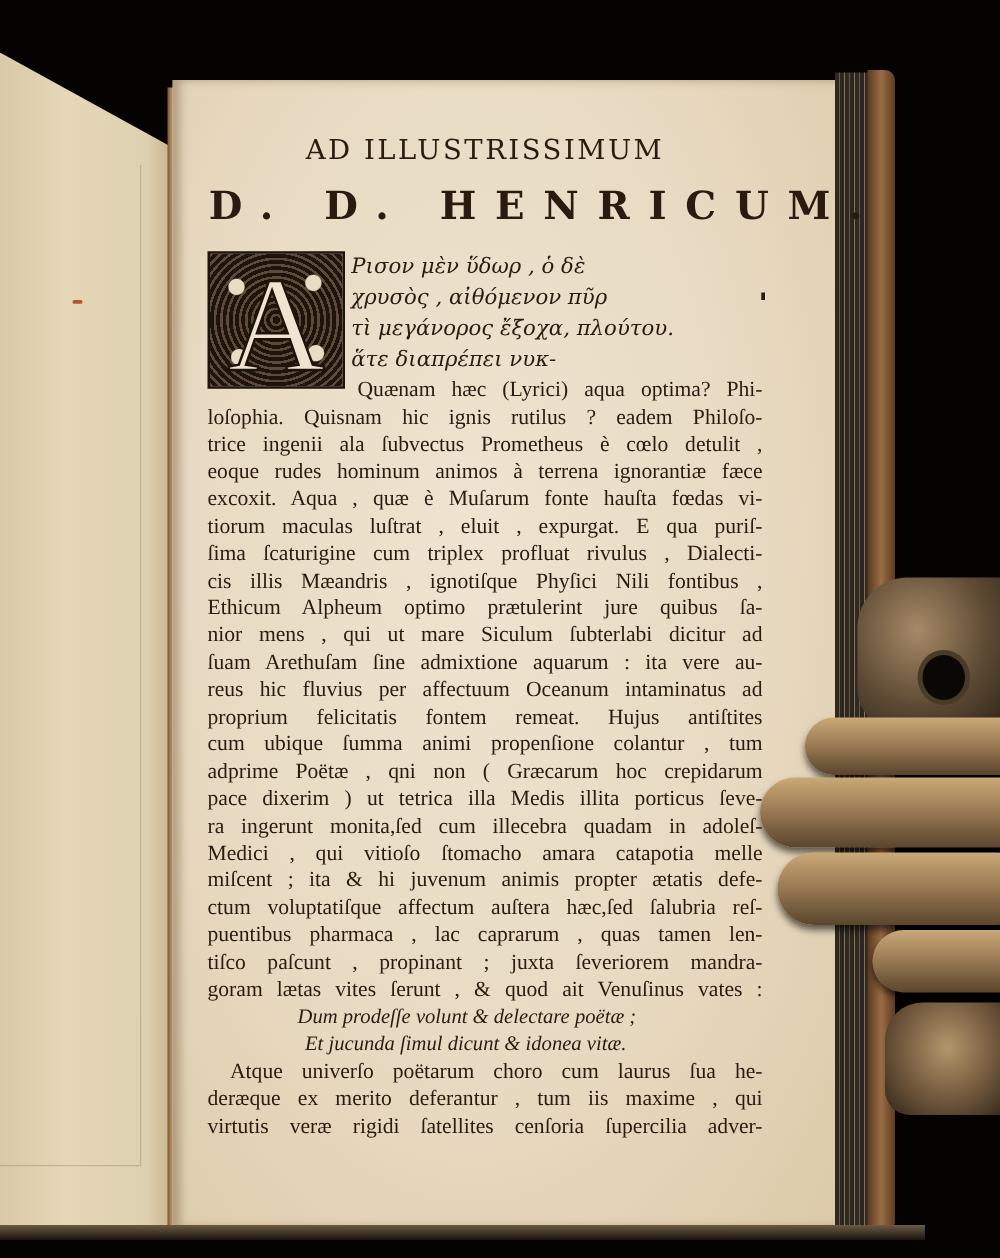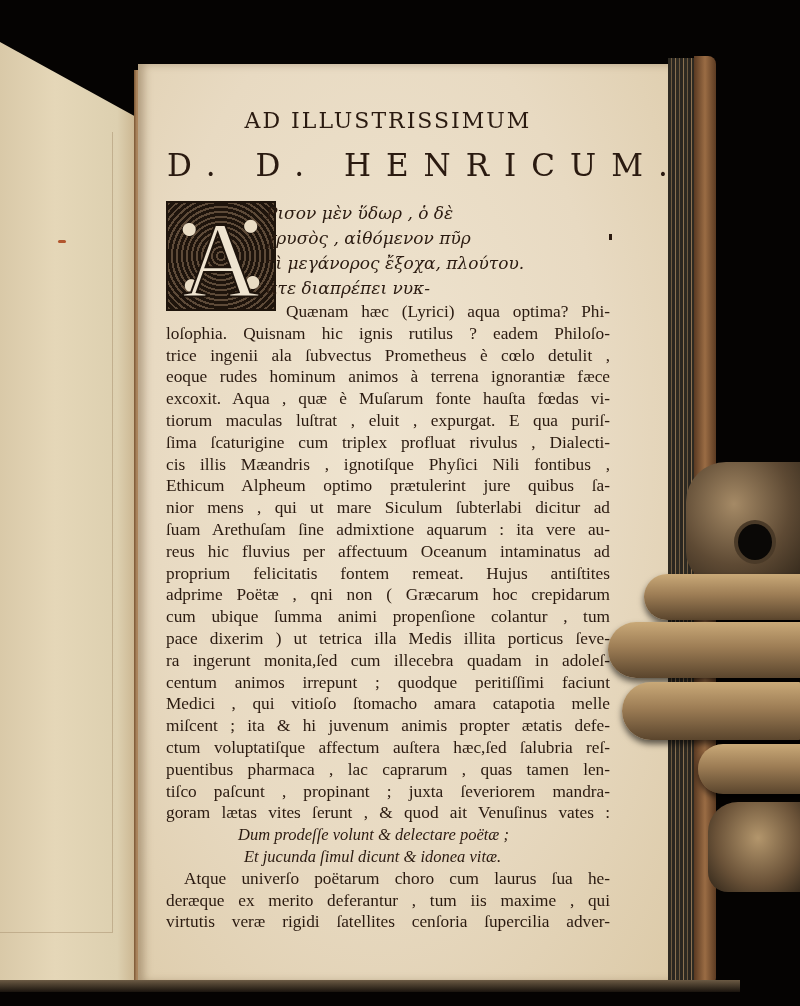--- a/index.html
+++ b/index.html
@@ -71,21 +71,21 @@
   .clasp .lower {
     position: absolute; left: 100px; top: 340px; width: 100px; height: 90px;
     border-radius: 30px 0 0 20px;
     background: radial-gradient(ellipse at 50% 40%, #b3966c 0%, #6a5238 60%, #2e2418 100%);
   }
 
   
   .text-block { position: absolute; left: 166px; top: 108px; width: 444px; color: #2a1a10; }
   .title-line { text-align: center; white-space: nowrap; margin: 1px; }
   .t1 { font-size: 22px; letter-spacing: 2px; margin-top: 0; }
-  .t2 { font-size: 31px; letter-spacing: 15px; margin-top: 14px; font-weight: normal; }
+  .t2 { font-size: 31px; letter-spacing: 15px; margin-top: 14px; font-weight: bold; }
   .t3 { font-size: 16px; letter-spacing: 7px; margin-top: 12px; font-weight: bold; }
   .t4 { font-size: 27px; letter-spacing: 14px; margin-top: 10px; font-weight: bold; }
   .stray-mark { position: absolute; left: 443px; top: 126px; width: 3px; height: 6px; background: #2a1a10; }
 
   .opening { position: relative; margin-top: 18px; height: 100px; }
   .initial {
     position: absolute; left: 0; top: 0; width: 106px; height: 106px;
     background:
       radial-gradient(circle at 20% 25%, #e9dcc4 0 6px, transparent 7px),
       radial-gradient(circle at 78% 22%, #e9dcc4 0 6px, transparent 7px),
@@ -93,21 +93,21 @@
       radial-gradient(circle at 80% 75%, #e9dcc4 0 6px, transparent 7px),
       repeating-radial-gradient(circle at 50% 50%, #1e140c 0 3px, #5d4a38 3px 5px);
     border: 2px solid #1e140c;
     display: flex; align-items: center; justify-content: center;
   }
   .initial span {
     font-family: "Liberation Serif", serif; font-size: 108px; line-height: 1;
     color: #efe4d0; -webkit-text-stroke: 2px #1e140c; margin-top: 10px;
   }
   .greek {
-    position: absolute; left: 100px; top: 0; font-style: italic; font-size: 17px; line-height: 25px;
+    position: absolute; left: 115px; top: 0; font-style: italic; font-size: 17px; line-height: 25px;
   }
   .prose {
     margin: 0; font-size: 17.3px; line-height: 21.8px; text-align: justify;
     font-family: "Liberation Serif", serif;
   }
   .prose .line { display: block; white-space: nowrap; text-align: justify; text-align-last: justify; }
   .prose .line.first { padding-left: 120px; font-family: Liberation Serif, serif; }
   .prose .line.para { padding-left: 18px; }
   .verse { display: block; white-space: nowrap; font-style: italic; font-size: 16.5px; line-height: 21.8px; }
   .verse.v1 { padding-left: 72px; }
@@ -152,25 +152,24 @@
       <span class="line">eoque rudes hominum animos à terrena ignorantiæ fæce</span>
       <span class="line">excoxit. Aqua , quæ è Muſarum fonte hauſta fœdas vi-</span>
       <span class="line">tiorum maculas luſtrat , eluit , expurgat. E qua puriſ-</span>
       <span class="line">ſima ſcaturigine cum triplex profluat rivulus , Dialecti-</span>
       <span class="line">cis illis Mæandris , ignotiſque Phyſici Nili fontibus ,</span>
       <span class="line">Ethicum Alpheum optimo prætulerint jure quibus ſa-</span>
       <span class="line">nior mens , qui ut mare Siculum ſubterlabi dicitur ad</span>
       <span class="line">ſuam Arethuſam ſine admixtione aquarum : ita vere au-</span>
       <span class="line">reus hic fluvius per affectuum Oceanum intaminatus ad</span>
       <span class="line">proprium felicitatis fontem remeat. Hujus antiſtites</span>
+      <span class="line">cum ubique ſumma animi propenſione colantur , tum</span>
       <span class="line">adprime Poëtæ , qni non ( Græcarum hoc crepidarum</span>
-      <span class="line">cum ubique ſumma animi propenſione colantur , tum</span>
       <span class="line">pace dixerim ) ut tetrica illa Medis illita porticus ſeve-</span>
       <span class="line">ra ingerunt monita,ſed cum illecebra quadam in adoleſ-</span>
-      <span class="line">centum animos irrepunt ; quodque peritiſſimi faciunt</span>
       <span class="line">Medici , qui vitioſo ſtomacho amara catapotia melle</span>
       <span class="line">miſcent ; ita &amp; hi juvenum animis propter ætatis defe-</span>
       <span class="line">ctum voluptatiſque affectum auſtera hæc,ſed ſalubria reſ-</span>
       <span class="line">puentibus pharmaca , lac caprarum , quas tamen len-</span>
       <span class="line">tiſco paſcunt , propinant ; juxta ſeveriorem mandra-</span>
       <span class="line">goram lætas vites ſerunt , &amp; quod ait Venuſinus vates :</span>
       <span class="verse v1">Dum prodeſſe volunt &amp; delectare poëtæ ;</span>
       <span class="verse v2">Et jucunda ſimul dicunt &amp; idonea vitæ.</span>
       <span class="line para">Atque univerſo poëtarum choro cum laurus ſua he-</span>
       <span class="line">deræque ex merito deferantur , tum iis maxime , qui</span>

